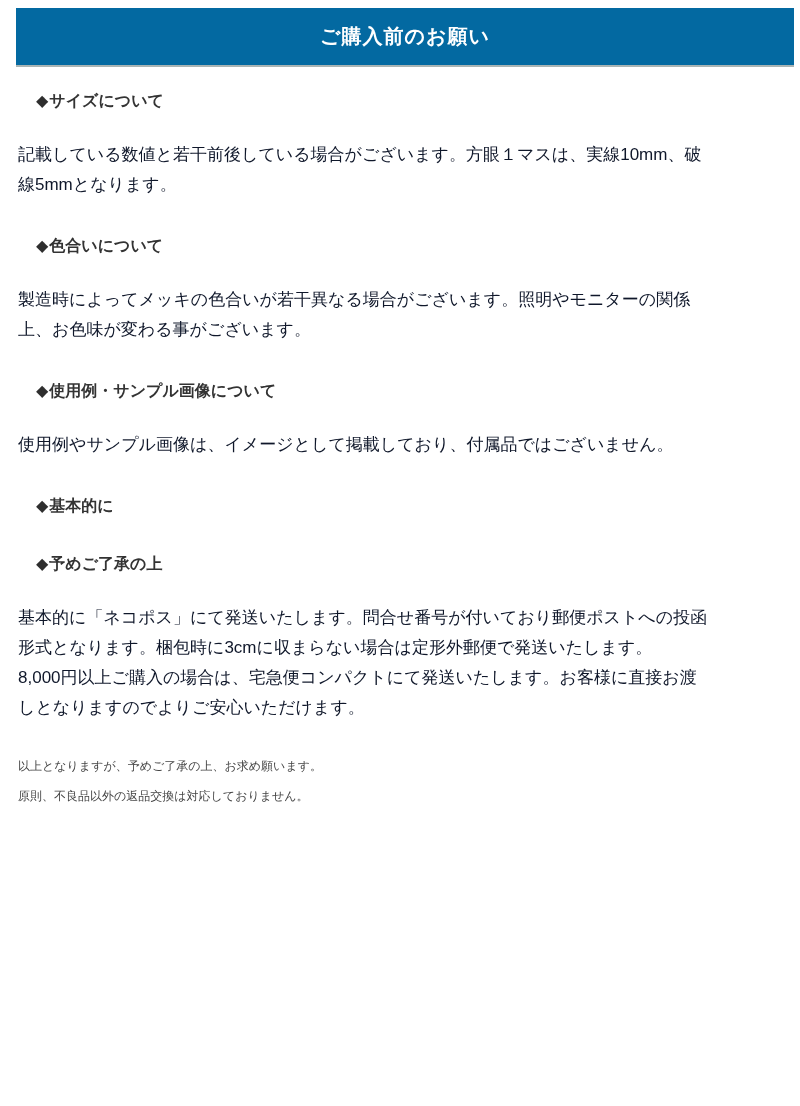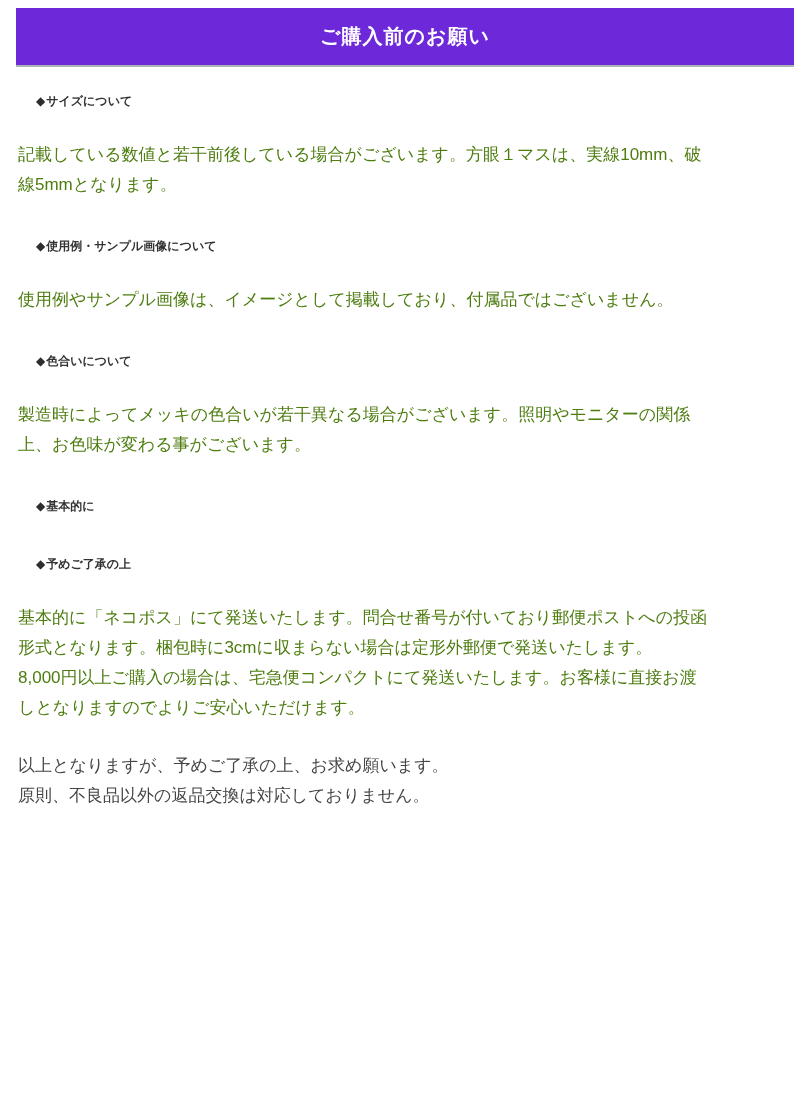--- a/index.html
+++ b/index.html
@@ -28,71 +28,71 @@
     font-size: 20px;
     font-weight: bold;
     letter-spacing: 1px;
   }
   .content {
     padding: 0 10px 0 18px;
   }
   .sec-h {
     margin: 34px 0 27px 0;
     padding-left: 18px;
-    font-size: 12px;
+    font-size: 16px;
     line-height: 24px;
     font-weight: bold;
     color: #333333;
   }
   .sec-h.first {
     margin-top: 22px;
   }
   .bullet {
     margin-right: 1px;
     color: #2e2e2e;
   }
   .sec-b {
     margin: 0;
     font-size: 17px;
     line-height: 30px;
-    color: #4d7c0f;
+    color: #0f172a;
     white-space: pre-line;
   }
   .closing {
     margin: 28px 0 9px 0;
-    font-size: 17px;
+    font-size: 12px;
     line-height: 30px;
     color: #454545;
     white-space: pre-line;
   }
 </style>
 </head>
 <body>
 
-<div class="title-bar" style="background: #6d28d9;">
+<div class="title-bar" style="background: #0369a1;">
   <span class="title-bar-text">ご購入前のお願い</span>
 </div>
 
 <div class="content">
 
   <section>
     <h3 class="sec-h first"><span class="bullet">◆</span><span>サイズについて</span></h3>
     <p class="sec-b">記載している数値と若干前後している場合がございます。方眼１マスは、実線10mm、破
 線5mmとなります。</p>
   </section>
 
   <section>
-    <h3 class="sec-h"><span class="bullet">◆</span><span>使用例・サンプル画像について</span></h3>
-    <p class="sec-b">使用例やサンプル画像は、イメージとして掲載しており、付属品ではございません。</p>
+    <h3 class="sec-h"><span class="bullet">◆</span><span>色合いについて</span></h3>
+    <p class="sec-b">製造時によってメッキの色合いが若干異なる場合がございます。照明やモニターの関係
+上、お色味が変わる事がございます。</p>
   </section>
 
   <section>
-    <h3 class="sec-h"><span class="bullet">◆</span><span>色合いについて</span></h3>
-    <p class="sec-b">製造時によってメッキの色合いが若干異なる場合がございます。照明やモニターの関係
-上、お色味が変わる事がございます。</p>
+    <h3 class="sec-h"><span class="bullet">◆</span><span>使用例・サンプル画像について</span></h3>
+    <p class="sec-b">使用例やサンプル画像は、イメージとして掲載しており、付属品ではございません。</p>
   </section>
 
   <section>
     <h3 class="sec-h"><span class="bullet">◆</span><span>基本的に</span></h3>
   </section>
 
   <section>
   </section>
 
   <section>

